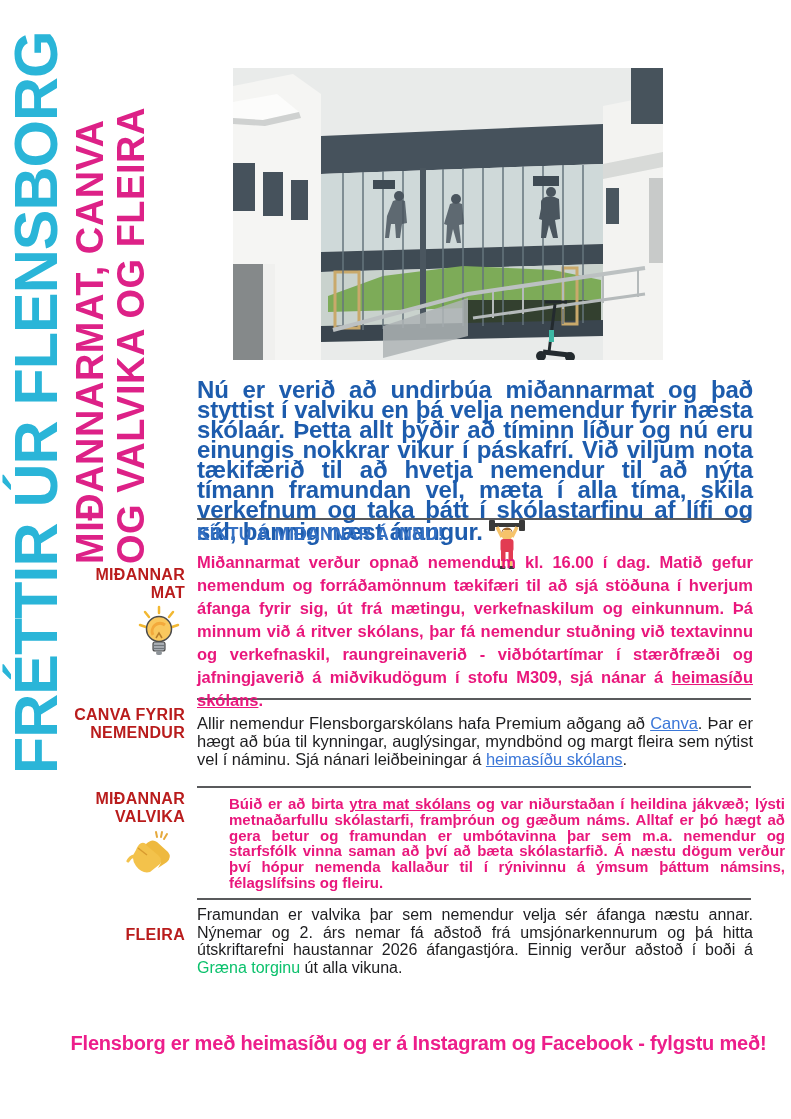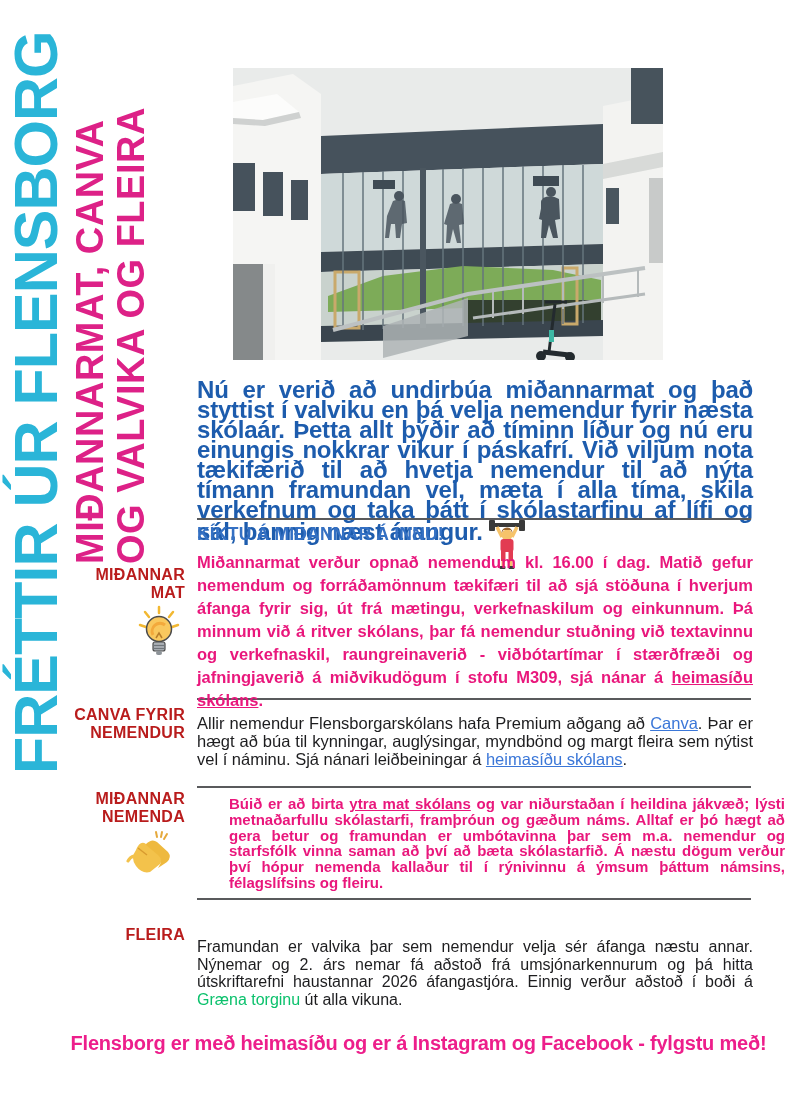--- a/index.html
+++ b/index.html
@@ -50,21 +50,21 @@
   .body-col{position:absolute;left:197px;width:556px;text-align:justify;}
   .sec-mid{
     top:551px;color:#e9177c;font-weight:bold;
     font-size:16.5px;line-height:23px;
   }
   .sec-canva{top:714px;color:#1d1d1f;font-size:16.5px;line-height:18px;}
   .sec-ryni{
     top:796px;color:#e9177c;font-weight:bold;
     font-size:15px;line-height:15.8px;margin-left:32px;
   }
-  .sec-val{top:906px;color:#1d1d1f;font-size:16px;line-height:17.6px;margin-top:32px;}
+  .sec-val{top:906px;color:#1d1d1f;font-size:16px;line-height:17.6px;}
   .pink-link{color:#e9177c;text-decoration:underline;cursor:pointer;}
   .blue-link{color:#3b77d8;text-decoration:underline;cursor:pointer;}
   .green-hl{color:#0bc16c;}
   
   .footer{
     position:absolute;left:0;top:1032px;width:791px;text-align:center;
     font-size:20px;font-weight:bold;color:#ed1e8b;letter-spacing:-0.2px;margin-left:23px;
   }
 </style>
 </head>
@@ -210,21 +210,21 @@
       <line x1="16" y1="43.5" x2="28" y2="43.5" stroke="#6f757a" stroke-width="1.2"></line>
       <rect x="19" y="46" width="6" height="4" rx="2" fill="#8d9398"></rect>
     </svg>
   </div>
   <div class="label label-canva">
     <div>CANVA FYRIR</div>
     <div>NEMENDUR</div>
   </div>
   <div class="label label-ryni">
     <div>MIÐANNAR</div>
-    <div>NEMENDA</div>
+    <div>VALVIKA</div>
   </div>
   <div class="icon-clap">
     <svg width="48" height="46" viewBox="0 0 48 46">
       <g stroke="#e5a93c" stroke-width="2" stroke-linecap="round">
         <line x1="30" y1="2" x2="31" y2="7"></line>
           <line x1="36" y1="2" x2="35" y2="7"></line>
           <line x1="41" y1="4" x2="38" y2="9"></line>
       </g>
       <path d="M10,20 Q14,10 20,14 L34,24 Q38,28 34,34 L24,42 Q16,44 10,36 Q4,28 10,20 z" fill="#f3c24b"></path>
       <path d="M20,14 Q26,8 31,12 L42,22 Q46,27 41,32 L32,38 Q38,30 32,25 L20,15 z" fill="#eeb93e"></path>

